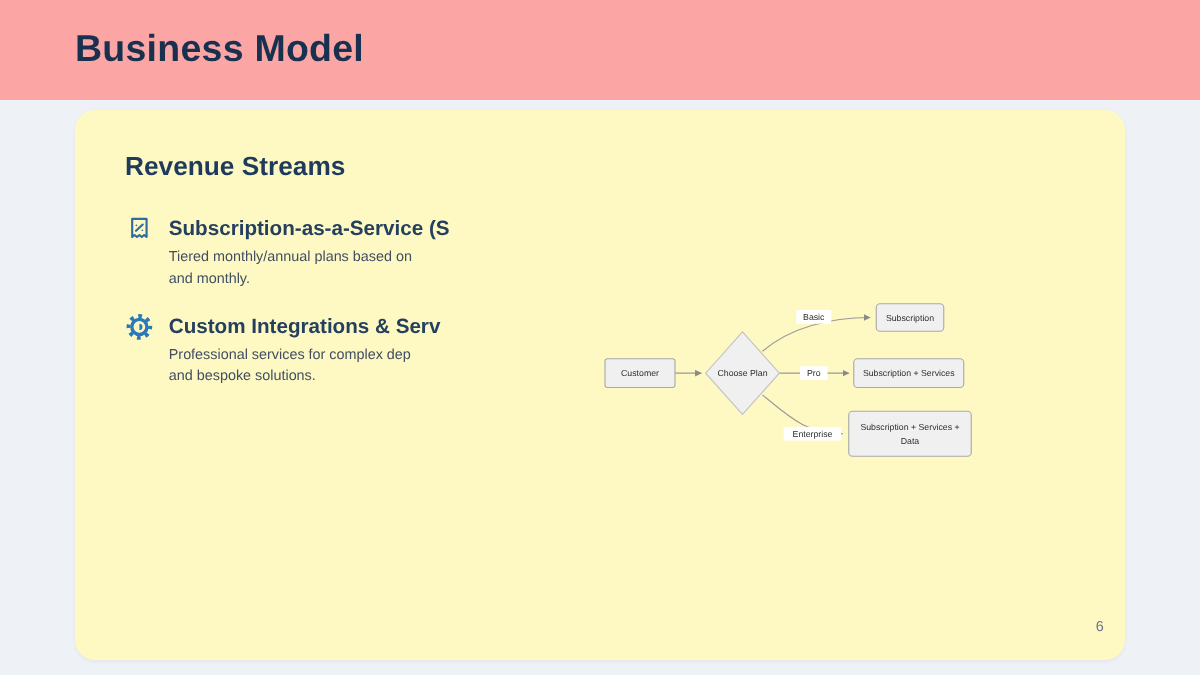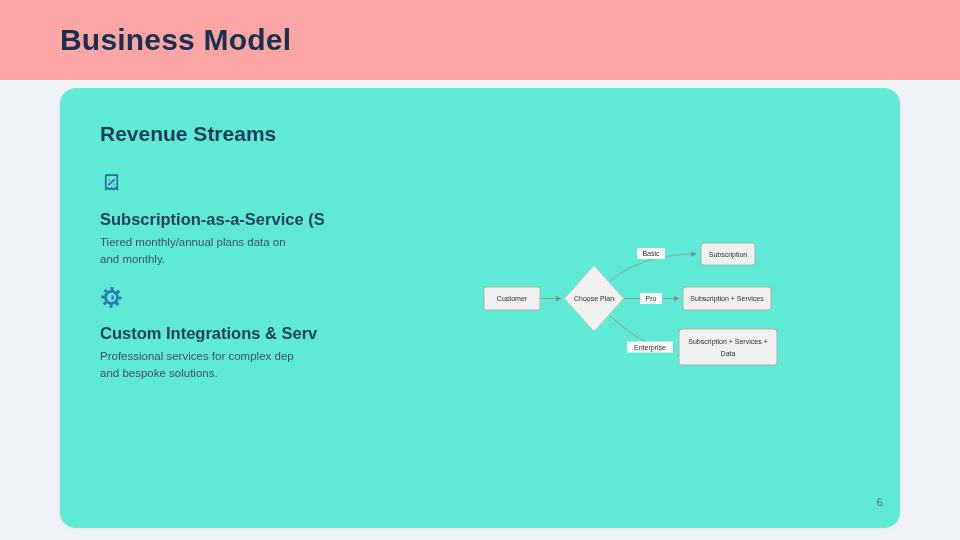--- a/index.html
+++ b/index.html
@@ -23,34 +23,34 @@
     font-size: 30px;
     font-weight: 700;
     color: #17314f;
     letter-spacing: 0.2px;
   }
 
   
   .card {
     position: absolute; left: 60px; top: 88px;
     width: 840px; height: 440px;
-    background: #5eead4;
+    background: #fef9c3;
     border-radius: 16px;
     box-shadow: 0 1px 3px rgba(30,50,80,0.05);
     padding: 34px 40px;
   }
   .card h2 {
     font-size: 21px;
     font-weight: 700;
     color: #1e3a5c;
   }
 
   
   .items { margin-top: 25px; }
-  .item { display: flex; gap: 12px; margin-bottom: 18px; flex-direction: column; }
+  .item { display: flex; gap: 12px; margin-bottom: 18px; }
   .item .icon { flex: 0 0 23px; width: 23px; height: 23px; margin-top: 1px; }
   .item .icon svg { width: 23px; height: 23px; display: block; }
   .icon-c1 { color: #2f6ba4; }
   .icon-c2 { color: #2a79b8; }
   .icon-c3 { color: #7db0e0; }
   .item .txt { width: 238px; overflow: hidden; }
   .item-title {
     font-size: 16.5px;
     font-weight: 700;
     color: #25405f;
@@ -110,21 +110,21 @@
           <svg viewBox="0 0 24 24" fill="none" stroke="currentColor" stroke-width="1.8" stroke-linejoin="round" stroke-linecap="round">
             <path d="M6 3.2 h12 v15.2 l-2 -1.7 -2 1.7 -2 -1.7 -2 1.7 -2 -1.7 -2 1.7 Z"></path>
             <line x1="9.2" y1="13.2" x2="14.8" y2="8"></line>
             <circle cx="9.5" cy="8.6" r="0.7" fill="currentColor" stroke="none"></circle>
             <circle cx="14.5" cy="12.7" r="0.7" fill="currentColor" stroke="none"></circle>
           </svg>
         </span>
         <div class="txt">
           <div class="item-title">Subscription-as-a-Service (S</div>
           <div class="item-desc">
-            <div>Tiered monthly/annual plans data on</div>
+            <div>Tiered monthly/annual plans based on</div>
             <div>and monthly.</div>
           </div>
         </div>
       </div>
 
       <div class="item">
         <span class="icon icon-c2">
           <svg viewBox="0 0 24 24" fill="none" stroke="currentColor">
             <circle cx="12" cy="12" r="6.3" stroke-width="2.8"></circle>
             <circle cx="12" cy="12" r="9" stroke-width="3.4" stroke-dasharray="3.1 3.97" stroke-dashoffset="1.2"></circle>

